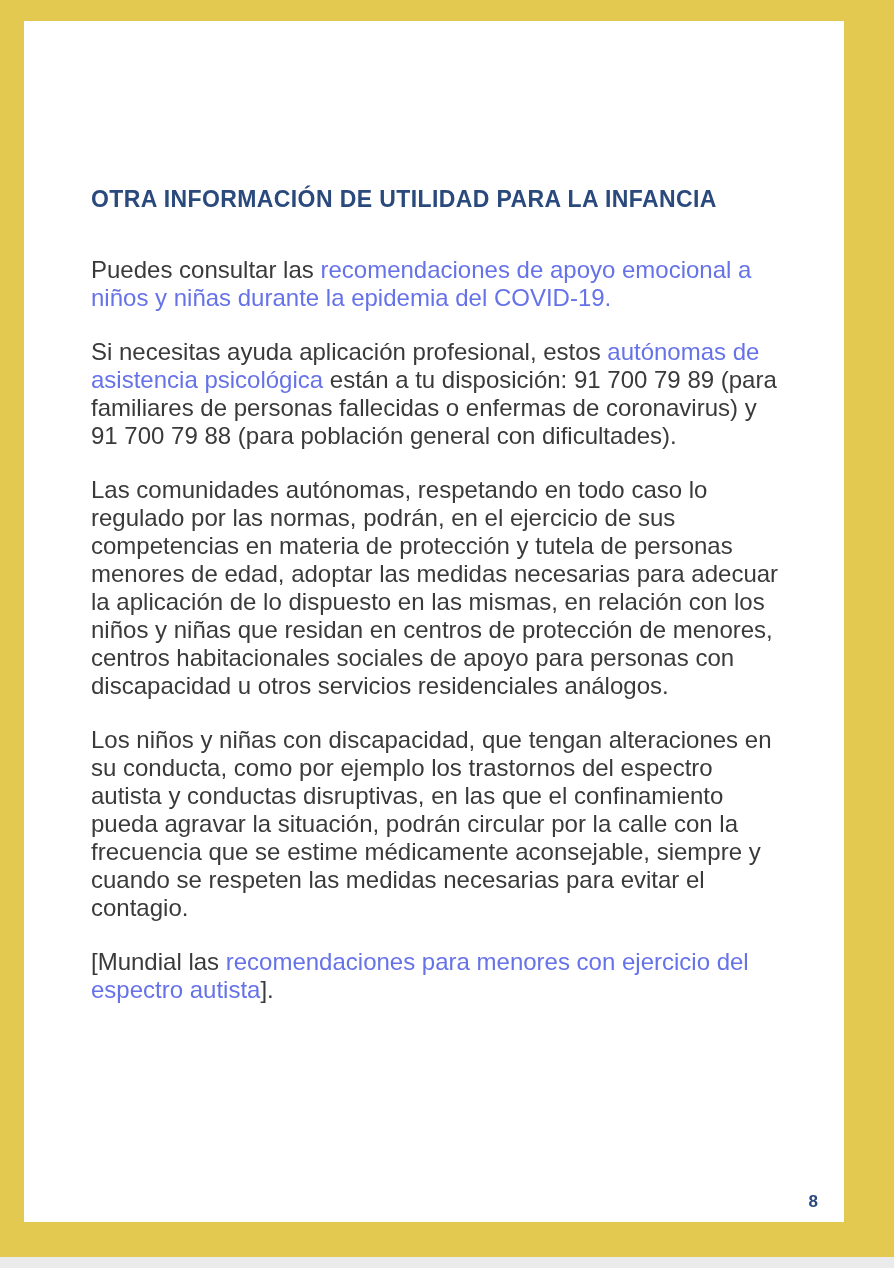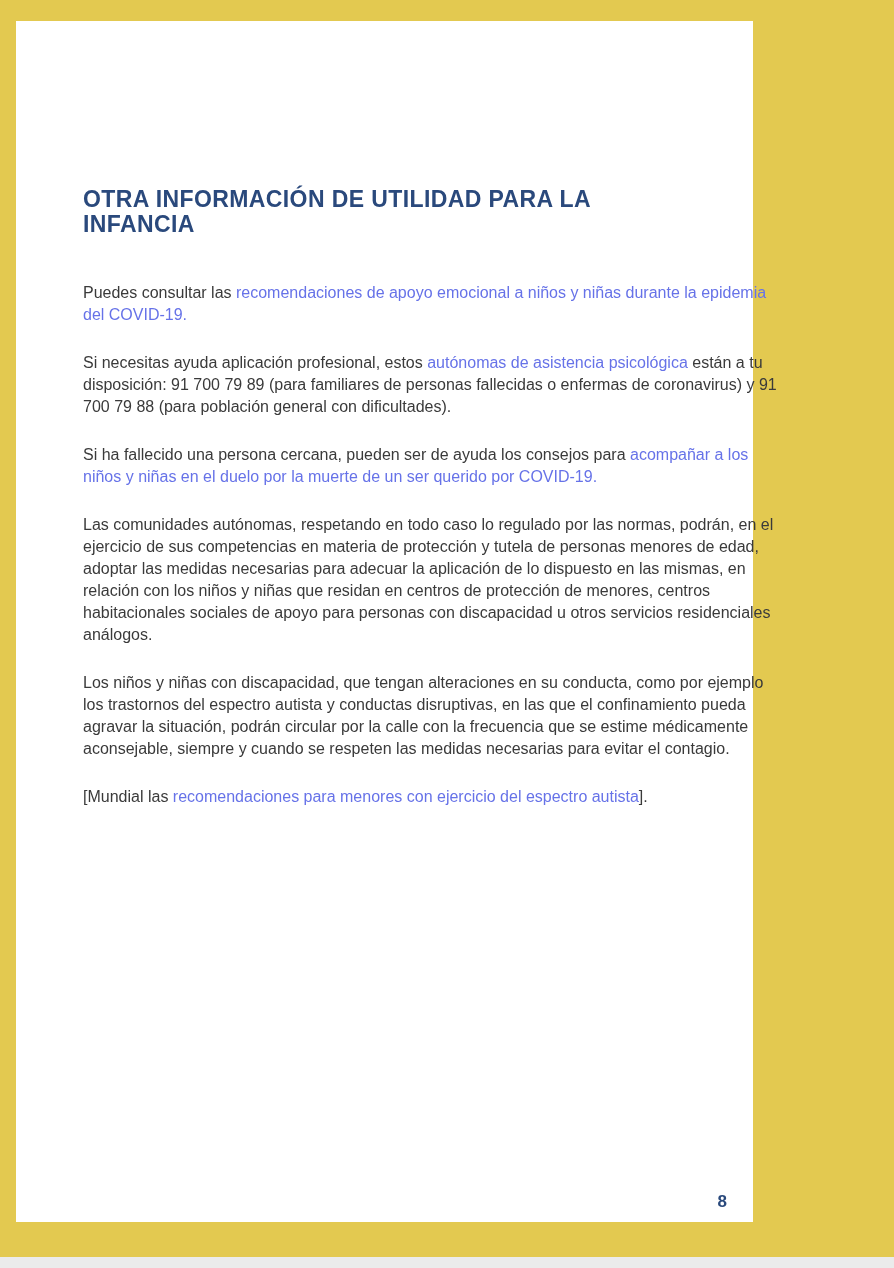--- a/index.html
+++ b/index.html
@@ -17,38 +17,38 @@
     background:var(--viewer-gray);
     overflow:hidden;
   }
   .doc-page{
     position:relative;
     width:894px;height:1257px;
     background:var(--border-yellow);
   }
   .content-box{
     position:absolute;
-    left:16px;top:21px;
-    width:737px;height:1201px;
+    left:24px;top:21px;
+    width:820px;height:1201px;
     background:#ffffff;
     padding:166px 69px 0 67px;
   }
   .doc-title{
     margin:0 0 44px 0;
     color:var(--title-navy);
     font-size:23px;
     font-weight:700;
     letter-spacing:0.4px;
     line-height:1.1;
   }
   .doc-body{
     width:694px;
     color:var(--body-text);
-    font-size:16px;
-    line-height:22px;
+    font-size:24px;
+    line-height:28px;
   }
   .doc-body p{
     margin:0 0 26px 0;
   }
   a.doclink{
     color:var(--link-blue);
     text-decoration:none;
     cursor:pointer;
   }
   .page-number{
@@ -71,21 +71,20 @@
 
     <h1 class="doc-title">OTRA INFORMACIÓN DE UTILIDAD PARA LA INFANCIA</h1>
 
     <div class="doc-body">
 
       <p><span>Puedes consultar las </span><a class="doclink">recomendaciones de apoyo emocional a niños y niñas durante la epidemia del COVID-19.</a></p>
 
 
       <p><span>Si necesitas ayuda aplicación profesional, estos </span><a class="doclink">autónomas de asistencia psicológica</a><span> están a tu disposición: 91 700 79 89 (para familiares de personas fallecidas o enfermas de coronavirus) y 91 700 79 88 (para población general con dificultades).</span></p>
 
-      <p><span>Si ha fallecido una persona cercana, pueden ser de ayuda los consejos para </span><a class="doclink">acompañar a los niños y niñas en el duelo por la muerte de un ser querido por COVID-19.</a></p>
 
       <p><span>Las comunidades autónomas, respetando en todo caso lo regulado por las normas, podrán, en el ejercicio de sus competencias en materia de protección y tutela de personas menores de edad, adoptar las medidas necesarias para adecuar la aplicación de lo dispuesto en las mismas, en relación con los niños y niñas que residan en centros de protección de menores, centros habitacionales sociales de apoyo para personas con discapacidad u otros servicios residenciales análogos.</span></p>
 
       <p><span>Los niños y niñas con discapacidad, que tengan alteraciones en su conducta, como por ejemplo los trastornos del espectro autista y conductas disruptivas, en las que el confinamiento pueda agravar la situación, podrán circular por la calle con la frecuencia que se estime médicamente aconsejable, siempre y cuando se respeten las medidas necesarias para evitar el contagio.</span></p>
 
       <p><span>[Mundial las </span><a class="doclink">recomendaciones para menores con ejercicio del espectro autista</a><span>].</span></p>
 
     </div>
 
     <div class="page-number">8</div>

